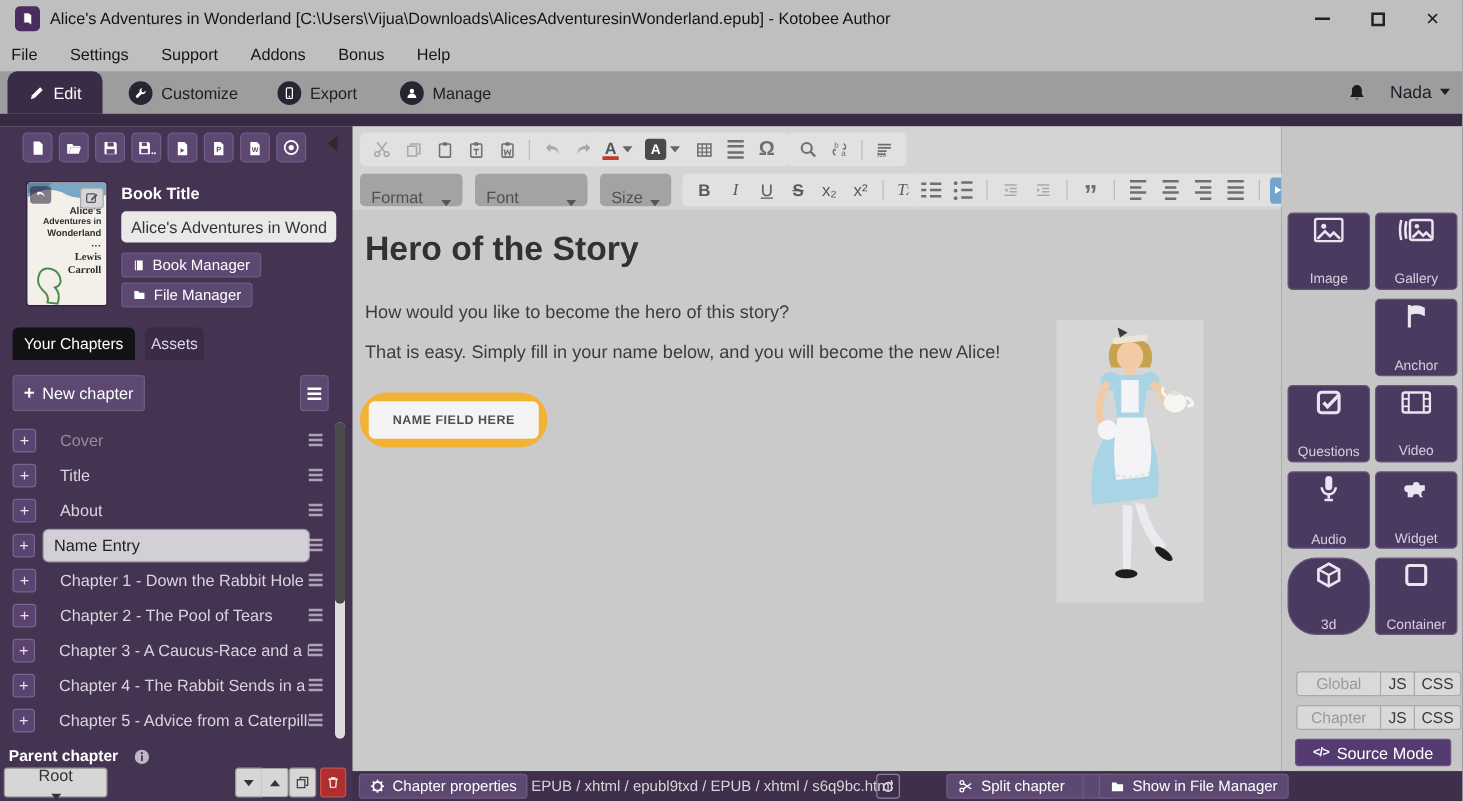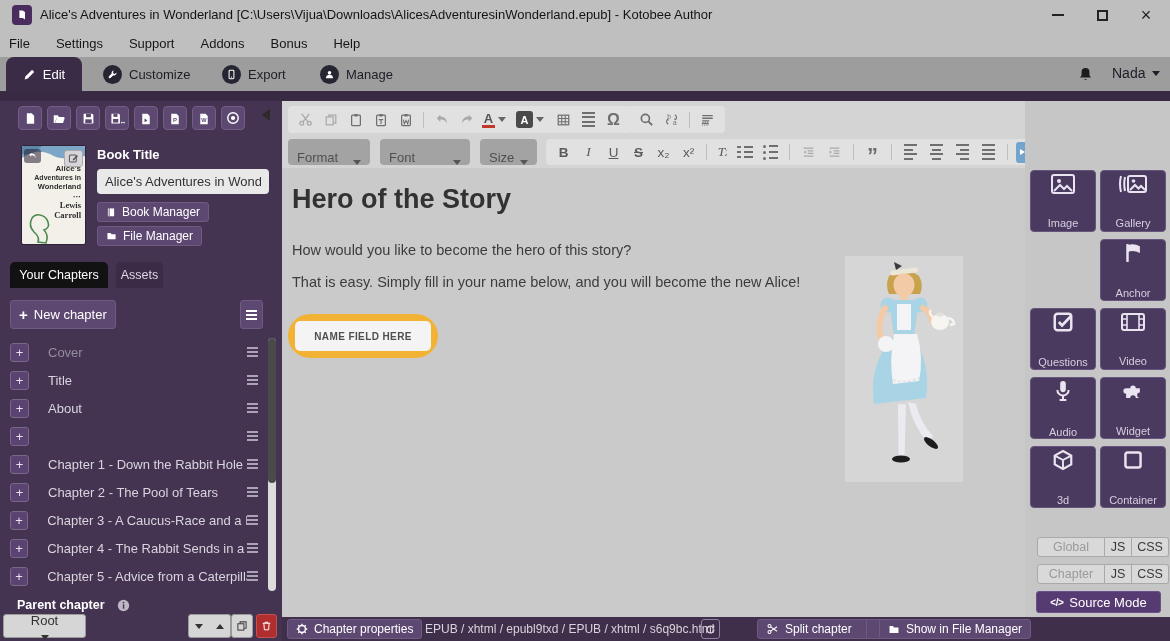--- a/index.html
+++ b/index.html
@@ -330,20 +330,21 @@
     <span class="plusbox">+</span>
     <span class="chrow-label" style="margin-left:19px;">About</span>
     <span class="handle" style="margin-left:auto;">
         <i></i>
         <i></i>
         <i></i>
       </span>
   </div>
   <div class="abs" style="left:10px; top:423px; width:248px; height:26px; display:flex; align-items:center;">
     <span class="plusbox">+</span>
+    <input class="inputbox" style="margin-left: 7px; width: 221px; height: 25px; background: rgb(210, 207, 214); box-shadow: rgba(255, 255, 255, 0.45) 0px 0px 0px 1px; color: rgb(34, 34, 34);" value="Name Entry">
     <span class="handle" style="margin-left:auto;">
         <i></i>
         <i></i>
         <i></i>
       </span>
   </div>
   <div class="abs" style="left:10px; top:451px; width:248px; height:26px; display:flex; align-items:center;">
     <span class="plusbox">+</span>
     <span class="chrow-label" style="margin-left:19px;">Chapter 1 - Down the Rabbit Hole</span>
     <span class="handle" style="margin-left:auto;">
@@ -386,21 +387,21 @@
         <i></i>
         <i></i>
         <i></i>
       </span>
   </div>
 
   <div class="abs" style="left:268px; top:338px; width:8px; height:253px; background:#dcdcdc; border-radius:4px;">
     <div style="width:8px; height:145px; background:#4a4a4a; border-radius:4px;"></div>
   </div>
 
-  <div class="abs" style="left:17px; top:598px; display:flex; align-items:center; gap:12px;">
+  <div class="abs" style="left:7px; top:598px; display:flex; align-items:center; gap:12px;">
     <span style="color:#fff; font-weight:bold; font-size:12.5px;">Parent chapter</span>
     <svg width="13" height="13" viewBox="0 0 16 16">
         <circle cx="8" cy="8" r="7" fill="#bdb6c6"></circle>
         <rect x="7.2" y="6.6" width="1.8" height="5.4" fill="#443351"></rect>
         <circle cx="8" cy="4.4" r="1.1" fill="#443351"></circle>
       </svg>
   </div>
   <div class="abs graybtn" style="left:3px; top:614px; width:83px; height:24px; border-radius:3px; gap:7px;">
     <span>Root</span>
     <span class="caret-dn"></span>
@@ -735,21 +736,21 @@
         <path d="M1 7h5M1 13h5M18 7h5M18 13h5" stroke="currentColor" stroke-width="1.4"></path>
       </svg>
     <span class="wlabel">Video</span>
   </div>
   <div class="wbtn" style="left:1100px; top:377px;">
     <svg width="22" height="22" viewBox="0 0 16 16">
         <path d="M3 6h3a2 2 0 1 1 4 0h3v3a2 2 0 1 0 0 4v0h-3a2 2 0 1 0-4 0H3v-3a2 2 0 1 1 0-4z" fill="currentColor"></path>
       </svg>
     <span class="wlabel">Widget</span>
   </div>
-  <div class="wbtn" style="left:1030px; top:446px;">
+  <div class="wbtn" style="left:1030px; top:446px;border-radius:23px;">
     <svg width="22" height="22" viewBox="0 0 16 16">
         <path d="M8 1.5 14 4.8v6.4L8 14.5 2 11.2V4.8z" fill="none" stroke="currentColor" stroke-width="1.6"></path>
         <path d="M2 4.8 8 8l6-3.2M8 8v6.5" fill="none" stroke="currentColor" stroke-width="1.4"></path>
       </svg>
     <span class="wlabel">3d</span>
   </div>
   <div class="wbtn" style="left:1100px; top:446px;">
     <svg width="22" height="22" viewBox="0 0 16 16">
         <rect x="2.5" y="2.5" width="11" height="11" rx="1.5" fill="none" stroke="currentColor" stroke-width="1.8"></rect>
       </svg>

